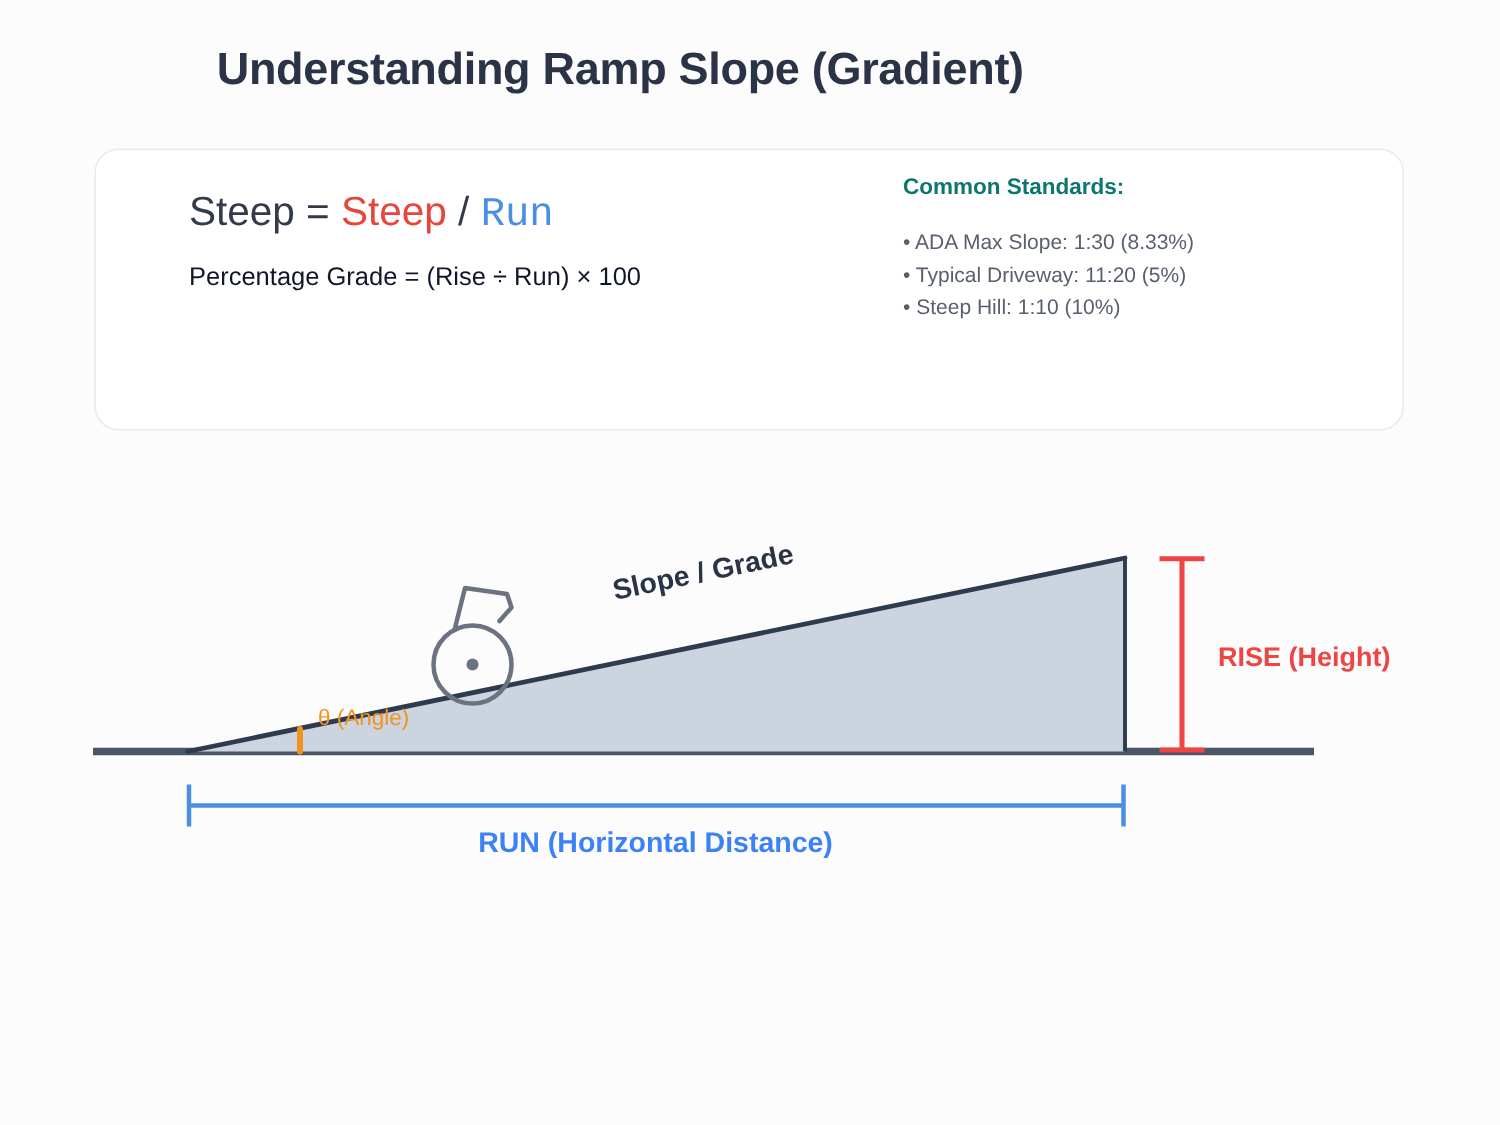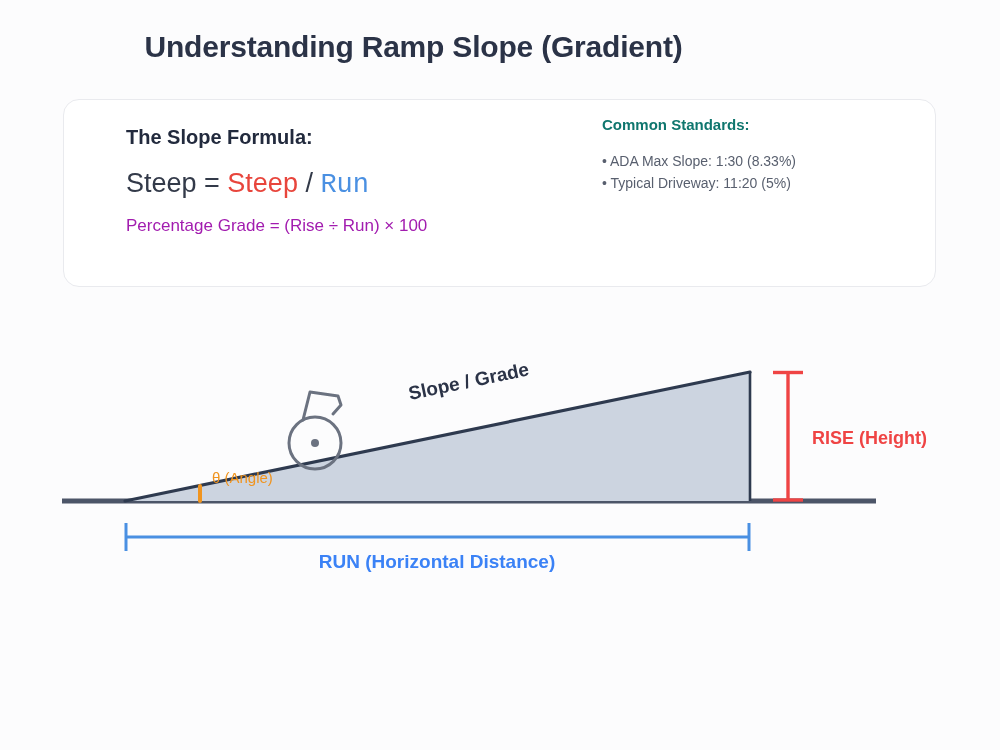--- a/index.html
+++ b/index.html
@@ -57,21 +57,21 @@
     font-size: 27px;
     color: #333a49;
     margin-bottom: 16px;
     white-space: nowrap;
   }
   #formula-main .rise { color: #e8453c; }
   #formula-main .run  { color: #4a90e2; font-family: Liberation Mono, monospace; }
   #formula-main .sep  { color: #333a49; }
   #formula-sub {
     font-size: 17px;
-    color: #a21caf;
+    color: #0f172a;
     white-space: nowrap;
   }
 
   #standards-block {
     position: absolute;
     left: 538px;
     top: 16px;
     width: 320px;
   }
   #standards-heading {
@@ -100,33 +100,33 @@
   .svg-label { pointer-events: none; }
 </style>
 </head>
 <body>
 
 <div id="page-title">Understanding Ramp Slope (Gradient)</div>
 
 <div id="info-card">
 
   <div id="formula-block">
-    <div id="formula-heading">The Slope Formula:</div>
 
     <div id="formula-main">
       <span>Steep = </span><span class="rise">Steep</span><span class="sep"> / </span><span class="run">Run</span>
     </div>
 
     <div id="formula-sub">Percentage Grade = (Rise ÷ Run) × 100</div>
   </div>
 
   <div id="standards-block">
     <div id="standards-heading">Common Standards:</div>
     <div class="standard-item">• ADA Max Slope: 1:30 (8.33%)</div>
     <div class="standard-item">• Typical Driveway: 11:20 (5%)</div>
+    <div class="standard-item">• Steep Hill: 1:10 (10%)</div>
   </div>
 </div>
 
 <svg id="ramp-diagram" viewBox="0 0 1000 270">
 
   <line x1="62" y1="171" x2="876" y2="171" stroke="#4c5568" stroke-width="5" stroke-linecap="butt"></line>
 
   <polygon points="125,171 750,42 750,171" fill="#ccd4e0"></polygon>
 
   <line x1="125" y1="171" x2="750" y2="42" stroke="#2e3a4f" stroke-width="3.2" stroke-linecap="round"></line>

